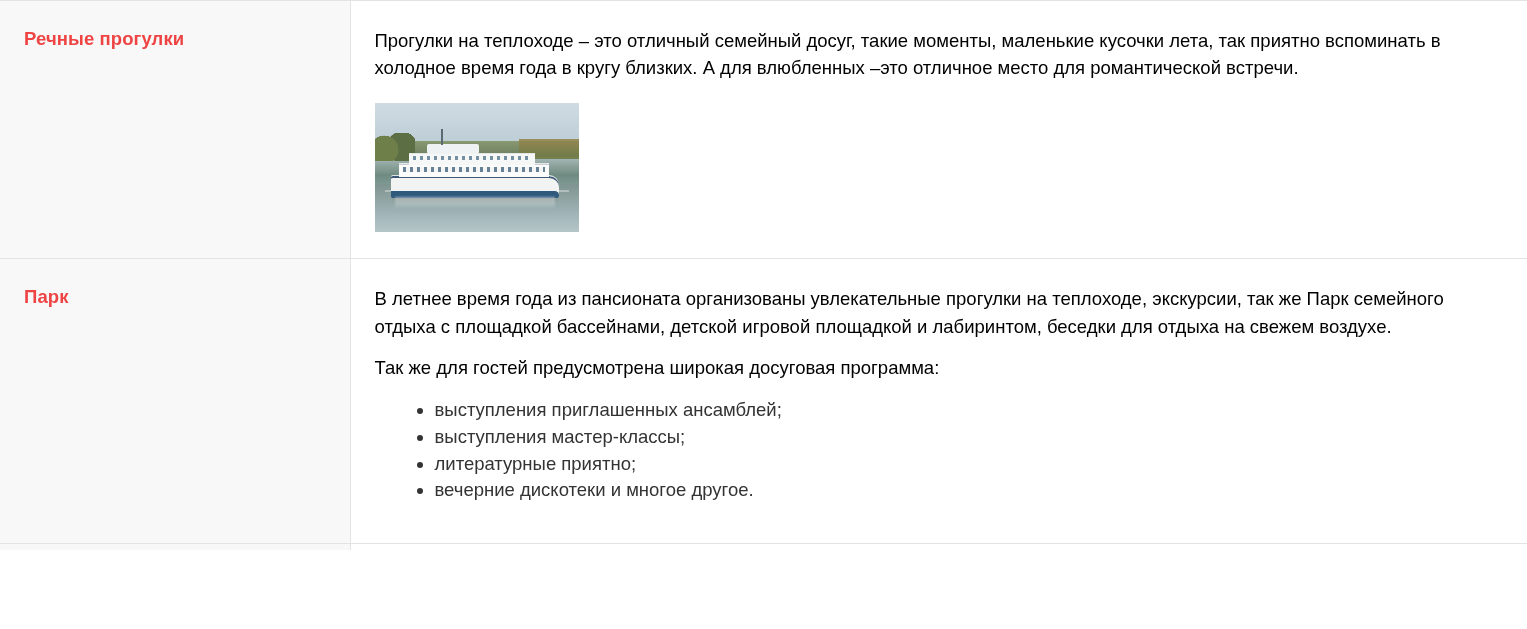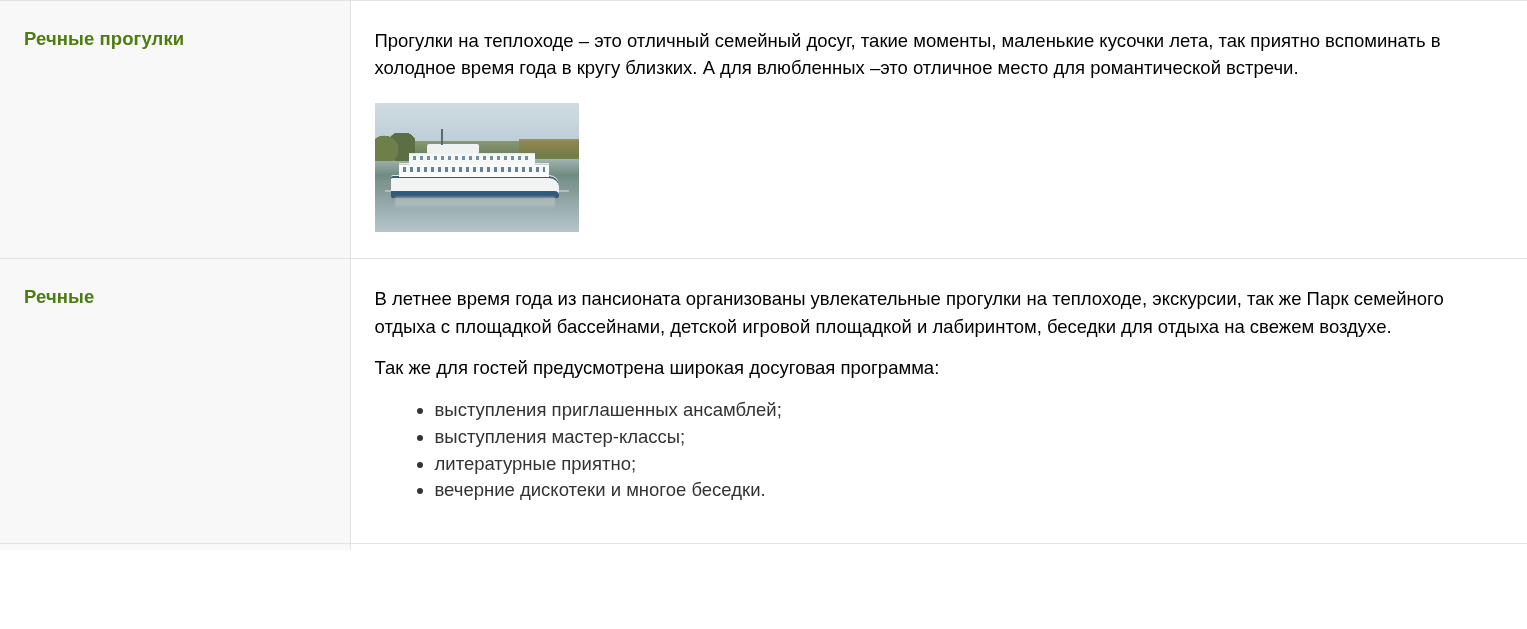--- a/index.html
+++ b/index.html
@@ -32,21 +32,21 @@
   .cell-label {
     width: 350px;
     box-sizing: border-box;
     padding: 26px 24px 30px 24px;
     background: #f7f8f7;
     border-right: 1px solid #e3e3e3;
     vertical-align: top;
   }
 
   .label-text {
-    color: #4d7c0f;
+    color: #ef4444;
     font-size: 18.5px;
     font-weight: bold;
     line-height: 1.3;
     letter-spacing: 0.1px;
   }
 
   .cell-content {
     box-sizing: border-box;
     padding: 26px 40px 26px 24px;
     background: #ffffff;
@@ -241,30 +241,30 @@
             <div class="windows"></div>
             <div class="windows2"></div>
             <div class="reflection"></div>
           </div>
         </div>
       </td>
     </tr>
 
     <tr class="info-row row-divider-top">
       <td class="cell-label">
-        <div class="label-text">Речные</div>
+        <div class="label-text">Парк</div>
       </td>
       <td class="cell-content">
         <p class="para">В летнее время года из пансионата организованы увлекательные прогулки на теплоходе, экскурсии, так же Парк семейного отдыха с площадкой бассейнами, детской игровой площадкой и лабиринтом, беседки для отдыха на свежем воздухе.</p>
         <p class="para">Так же для гостей предусмотрена широкая досуговая программа:</p>
         <ul class="bullet-list">
           <li>выступления приглашенных ансамблей;</li>
           <li>выступления мастер-классы;</li>
           <li>литературные приятно;</li>
-          <li>вечерние дискотеки и многое беседки.</li>
+          <li>вечерние дискотеки и многое другое.</li>
         </ul>
       </td>
     </tr>
 
     <tr class="info-row row-divider-top">
       <td class="cell-label" style="height:6px;padding:0"></td>
       <td class="cell-content" style="height:6px;padding:0"></td>
     </tr>
   </tbody>
 </table>

